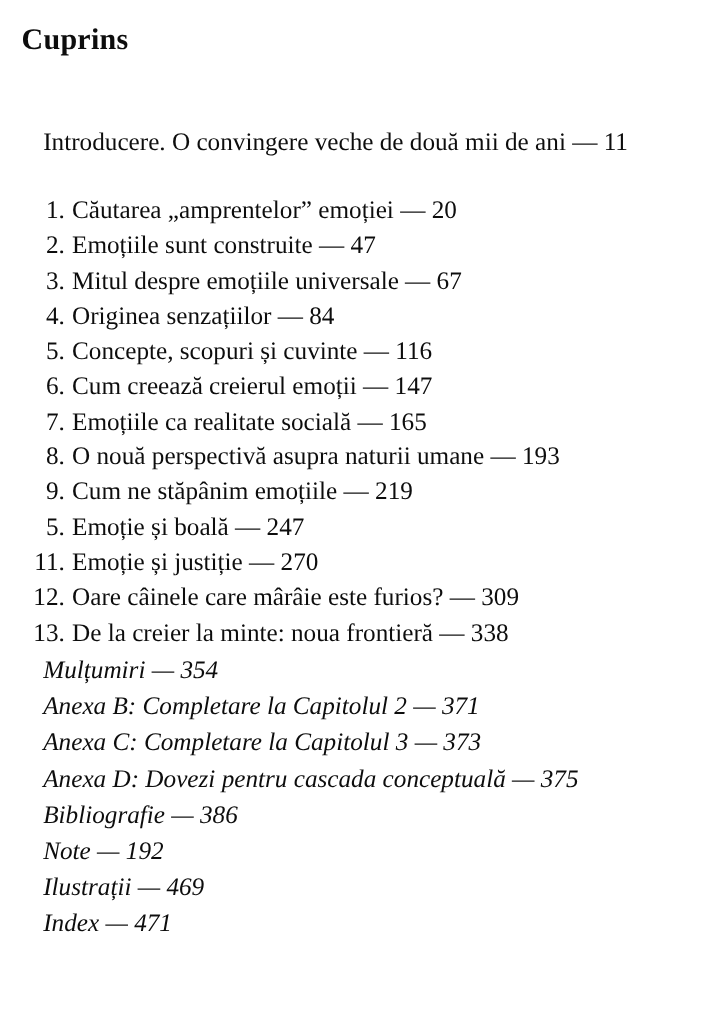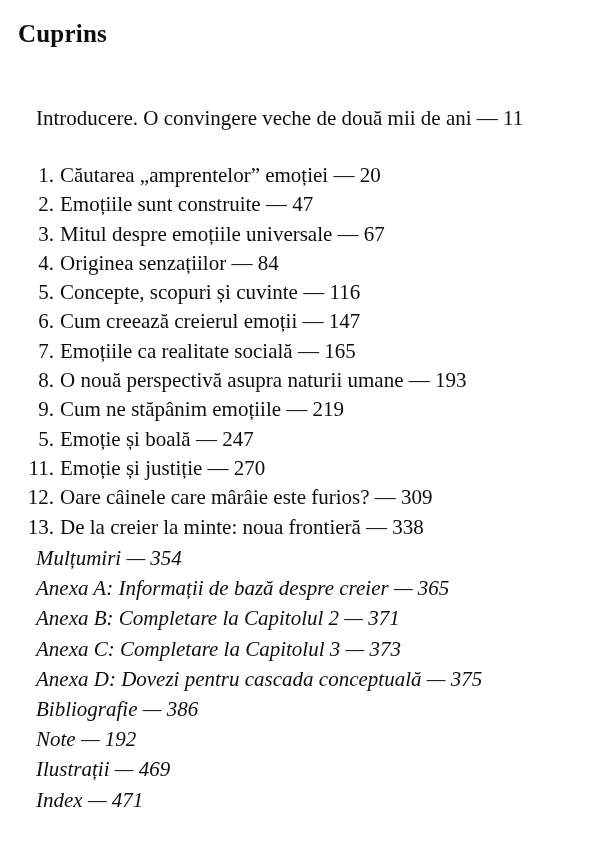--- a/index.html
+++ b/index.html
@@ -152,21 +152,20 @@
       <span class="chapter-text">Oare câinele care mârâie este furios? — 309</span>
     </li>
     <li class="chapter-row">
       <span class="chapter-num">13.</span>
       <span class="chapter-text">De la creier la minte: noua frontieră — 338</span>
     </li>
   </ul>
 
   <div class="back-matter">
     <div class="back-line">Mulțumiri — 354</div>
-    <div class="back-line">Anexa A: Informații de bază despre creier — 365</div>
     <div class="back-line">Anexa B: Completare la Capitolul 2 — 371</div>
     <div class="back-line">Anexa C: Completare la Capitolul 3 — 373</div>
     <div class="back-line">Anexa D: Dovezi pentru cascada conceptuală — 375</div>
     <div class="back-line">Bibliografie — 386</div>
     <div class="back-line">Note — 192</div>
     <div class="back-line">Ilustrații — 469</div>
     <div class="back-line">Index — 471</div>
   </div>
 
 </div>

